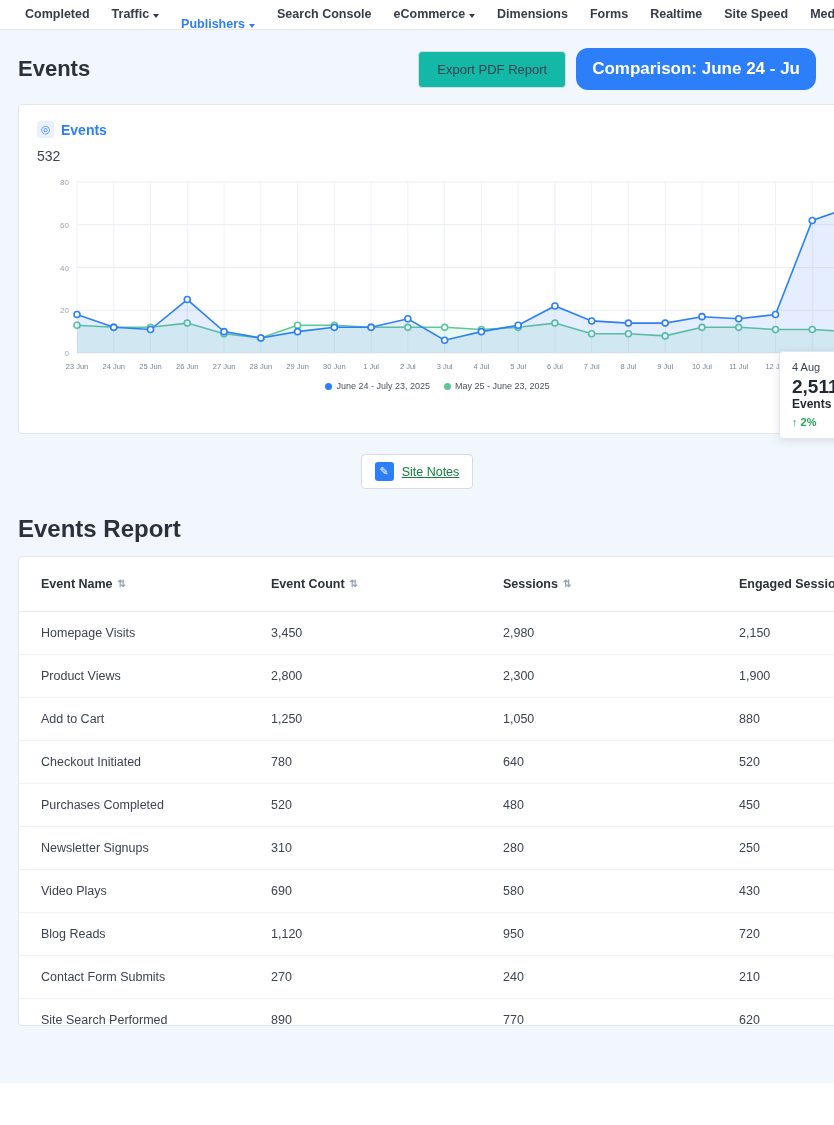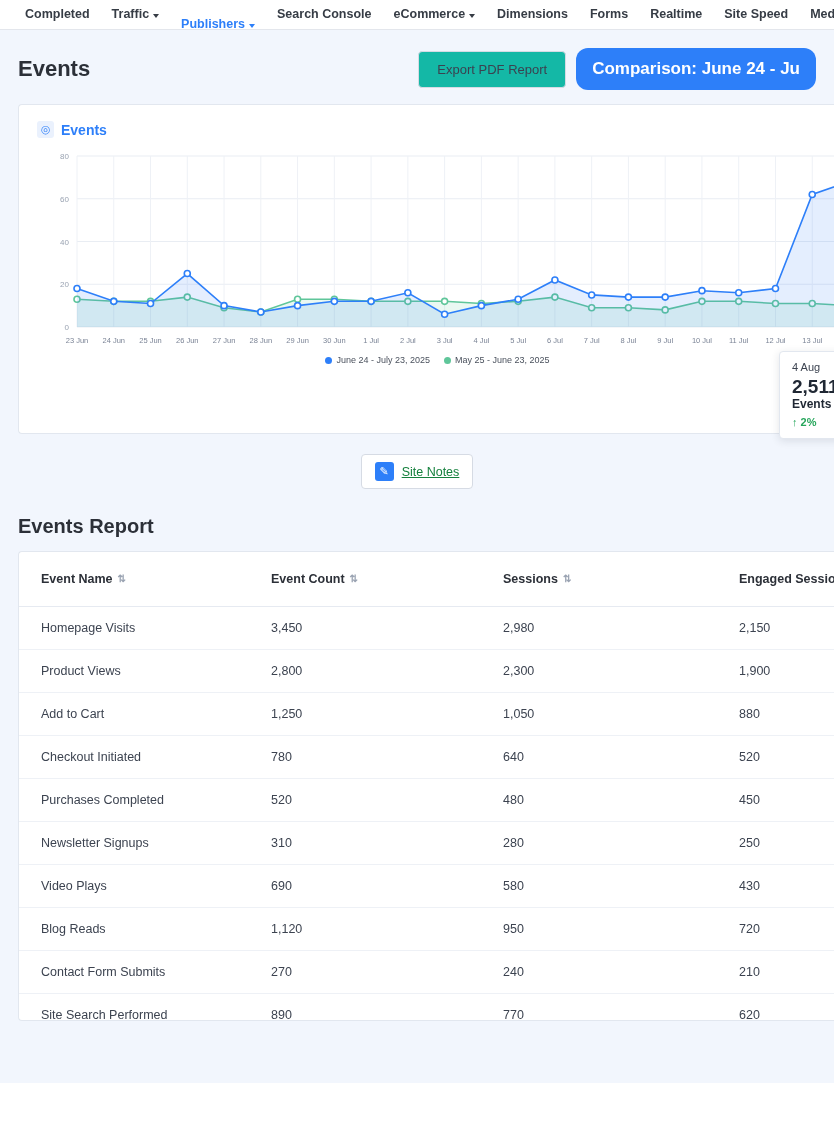--- a/index.html
+++ b/index.html
@@ -199,21 +199,21 @@
     width: 19px; height: 19px;
     background: #2d7ff9;
     border-radius: 3px;
     display: inline-flex;
     align-items: center; justify-content: center;
     color: #fff; font-size: 11px;
   }
 
   
   .report-title {
-    font-size: 20px;
+    font-size: 24px;
     font-weight: bold;
     color: #2c3038;
     padding: 26px 0 13px 18px;
   }
   .table-card {
     height: 470px;
     border-right: none;
     border-radius: 4px 0 0 4px;
     overflow: hidden;
   }
@@ -299,20 +299,21 @@
       <div class="page-title">Events</div>
       <button class="btn-export">Export PDF Report</button>
       <button class="btn-compare">Comparison: June 24 - Ju</button>
     </div>
 
     <div class="card chart-card">
       <div class="chart-head">
         <span class="chip-icon">◎</span>
         <span class="chart-title">Events</span>
       </div>
+      <div class="chart-total">532</div>
 
       <div class="plot-wrap">
         <svg class="plot-svg" id="plot" width="820" height="215" viewBox="0 0 820 215">
             <line x1="40" x2="812" y1="179" y2="179" stroke="#e9edf3" stroke-width="1"></line>
             <text x="32" y="182" text-anchor="end" font-size="8" fill="#9aa3b2" font-family="&quot;Liberation Sans&quot;, sans-serif">0</text>
             <line x1="40" x2="812" y1="136.25" y2="136.25" stroke="#e9edf3" stroke-width="1"></line>
             <text x="32" y="139.25" text-anchor="end" font-size="8" fill="#9aa3b2" font-family="&quot;Liberation Sans&quot;, sans-serif">20</text>
             <line x1="40" x2="812" y1="93.5" y2="93.5" stroke="#e9edf3" stroke-width="1"></line>
             <text x="32" y="96.5" text-anchor="end" font-size="8" fill="#9aa3b2" font-family="&quot;Liberation Sans&quot;, sans-serif">40</text>
             <line x1="40" x2="812" y1="50.75" y2="50.75" stroke="#e9edf3" stroke-width="1"></line>

